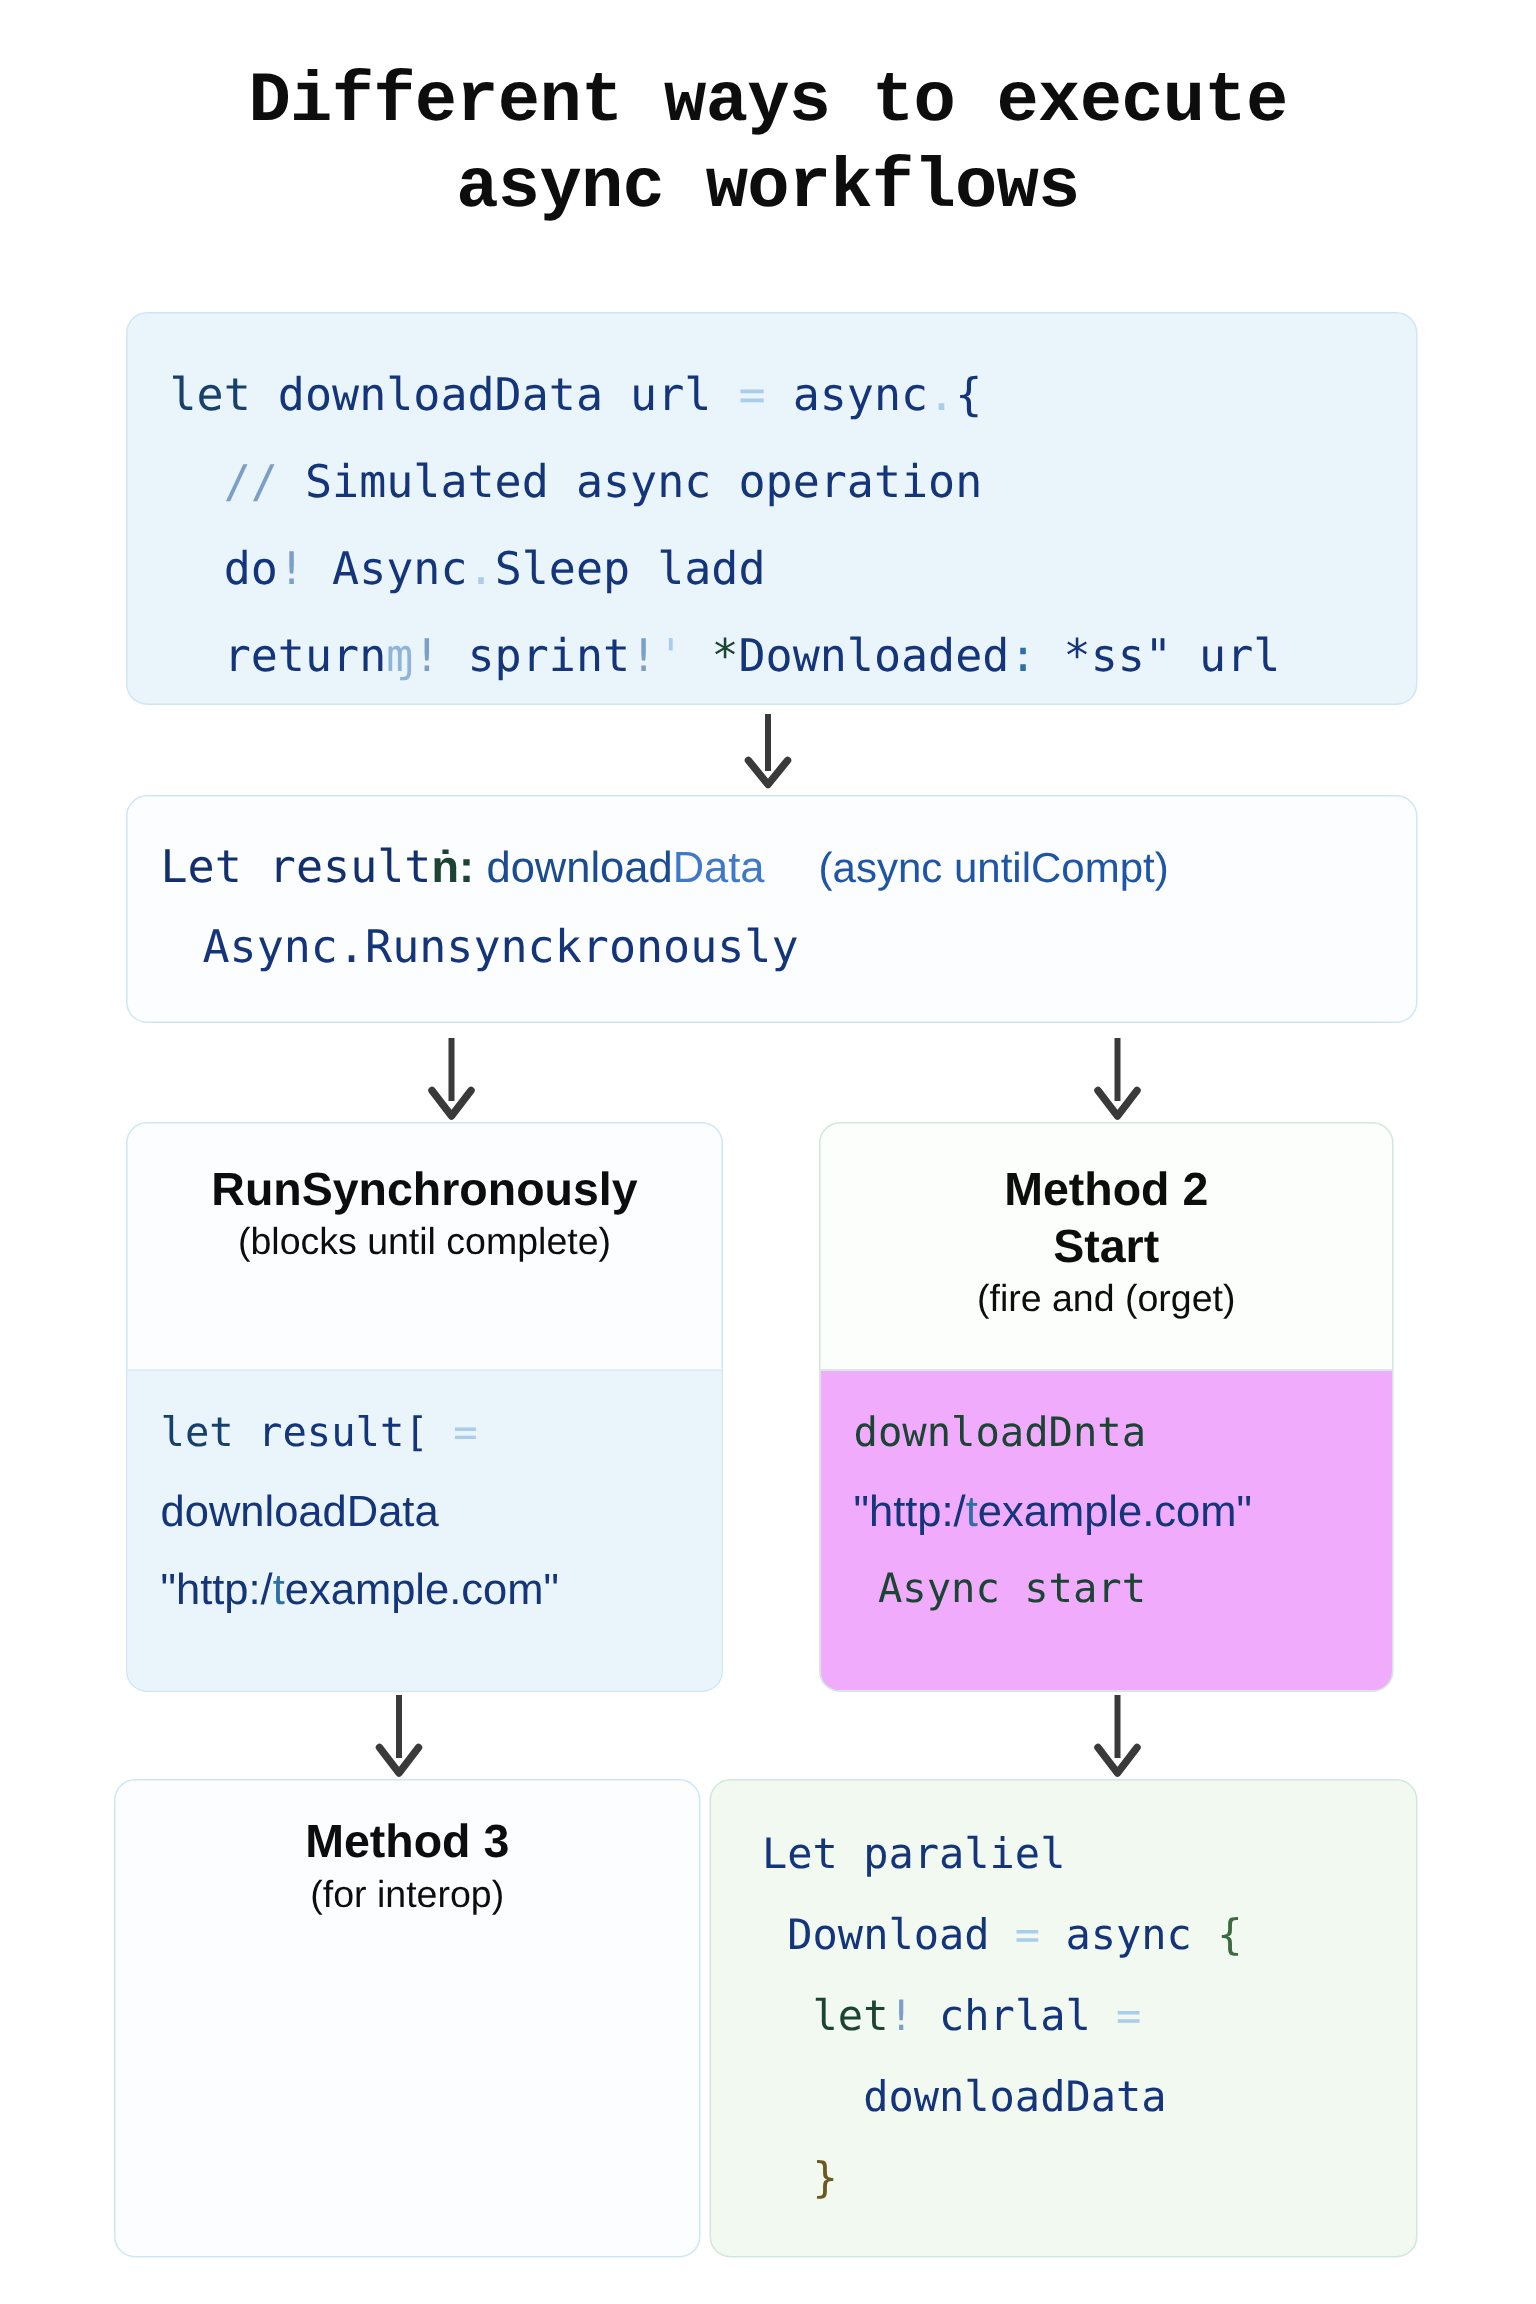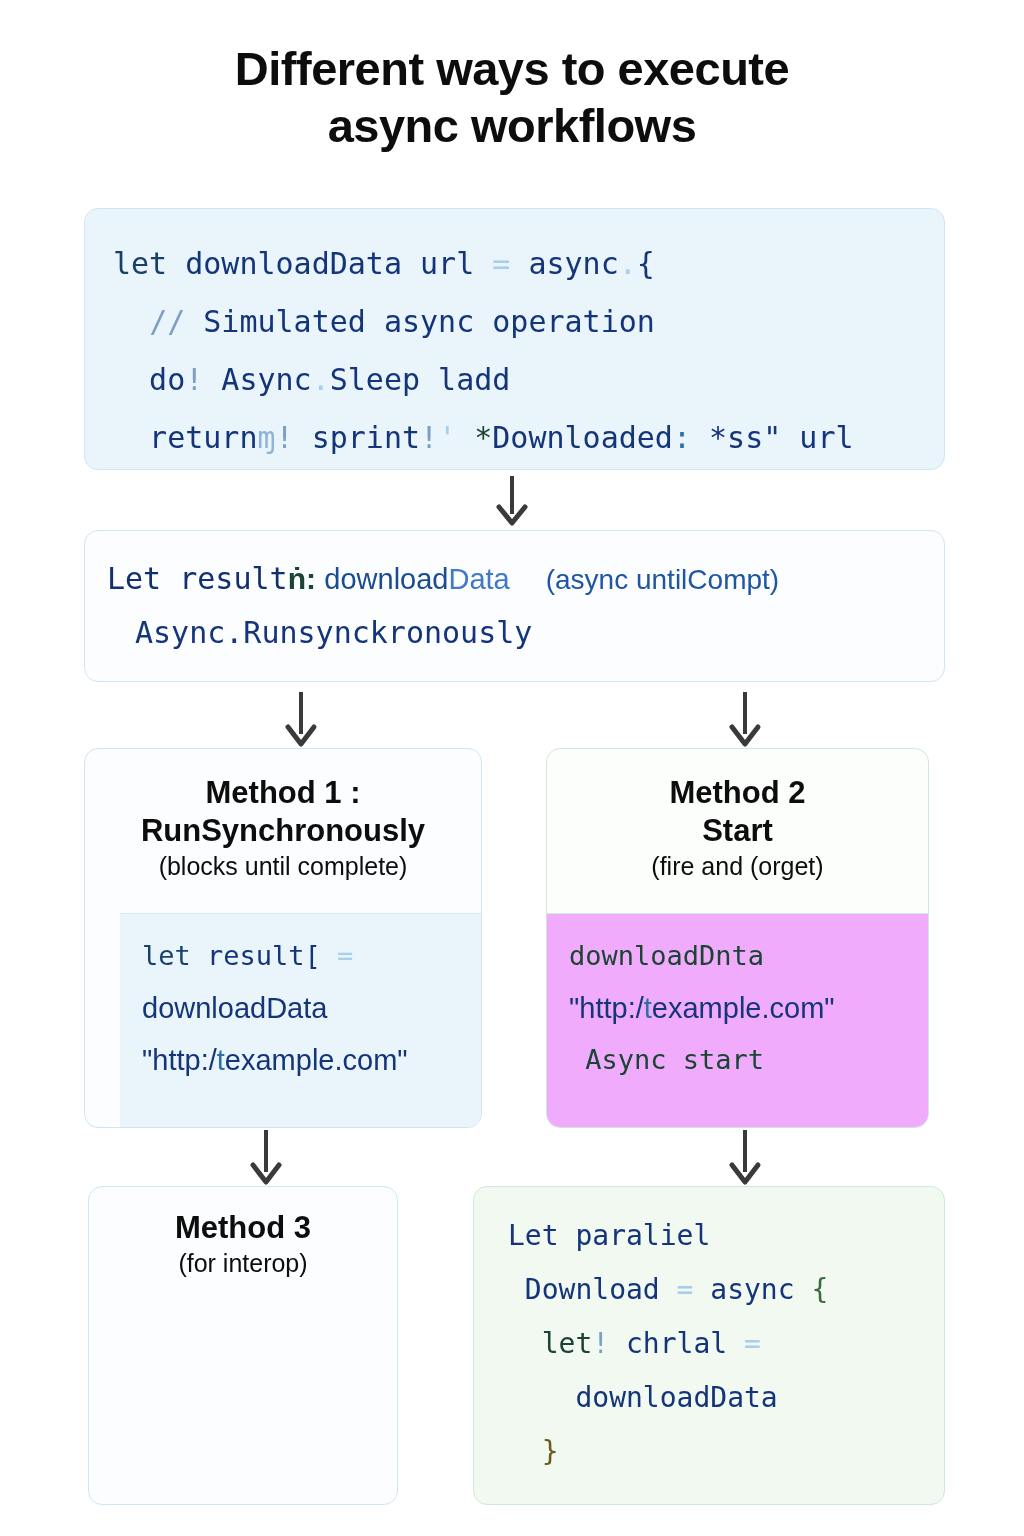--- a/index.html
+++ b/index.html
@@ -15,21 +15,21 @@
     overflow: hidden;
   }
 
   
   .title {
     position: absolute;
     left: 0;
     top: 40px;
     width: 1024px;
     text-align: center;
-    font-family: Liberation Sans, sans-serif;
+    font-family: Liberation Mono, monospace;
     font-weight: bold;
     font-size: 47px;
     line-height: 1.22;
     letter-spacing: -0.5px;
     color: #0d0d0d;
     white-space: pre-line;
   }
 
   
   .box {
@@ -127,21 +127,21 @@
   .divider-green { border-top: 1.5px solid #d8ebdf; }
 
   #card-m1 { left: 84px;  top: 748px; width: 398px; height: 380px; }
   #card-m1 .card-head { padding-top: 25px; }
   #card-m1 .card-body { height: 197px; }
 
   #card-m2 { left: 546px; top: 748px; width: 383px; height: 380px; }
   #card-m2 .card-head { padding-top: 25px; }
   #card-m2 .card-body { height: 197px; }
 
-  #card-m3 { left: 88px;  top: 1186px; width: 310px; height: 319px; }
+  #card-m3 { left: 76px;  top: 1186px; width: 391px; height: 319px; }
   #card-m3 .card-head { padding-top: 22px; }
   #card-m3 .card-body { height: 145px; }
 
   #block-parallel {
     left: 473px; top: 1186px; width: 472px; height: 319px;
     padding: 22px 0 0 34px;
   }
   #block-parallel .code { font-size: 28px; line-height: 54px; }
 
   
@@ -184,25 +184,24 @@
 </div>
 <div class="arrow" style="left:727px; top:692px;">
   <svg width="36" height="56" viewBox="0 0 36 56">
     <line x1="18" y1="0" x2="18" y2="42" stroke="#3a3a3a" stroke-width="4"></line>
     <path d="M5 35 L18 52 L31 35" fill="none" stroke="#3a3a3a" stroke-width="5" stroke-linecap="round" stroke-linejoin="round"></path>
   </svg>
 </div>
 
 <div class="box box-white-blue" id="card-m1">
   <div class="card-head">
-    <div class="l1">Method 1 :</div>
     <div class="l2">RunSynchronously</div>
     <div class="l3">(blocks until complete)</div>
   </div>
-  <div class="card-body divider-blue" style="background:#e9f4fb;margin-left:35px;">
+  <div class="card-body divider-blue" style="background:#e9f4fb;">
     <div class="code"><span class="kw">let</span> result[ <span class="op">=</span></div>
     <div class="code sans" style="font-size:29px;color:#15357a;">downloadData</div>
     <div class="code sans" style="font-size:29px;color:#15357a;">"http:/<span class="lit">t</span>example.com"</div>
   </div>
 </div>
 
 <div class="box box-white-green" id="card-m2">
   <div class="card-head">
     <div class="l1">Method 2</div>
     <div class="l2">Start</div>

